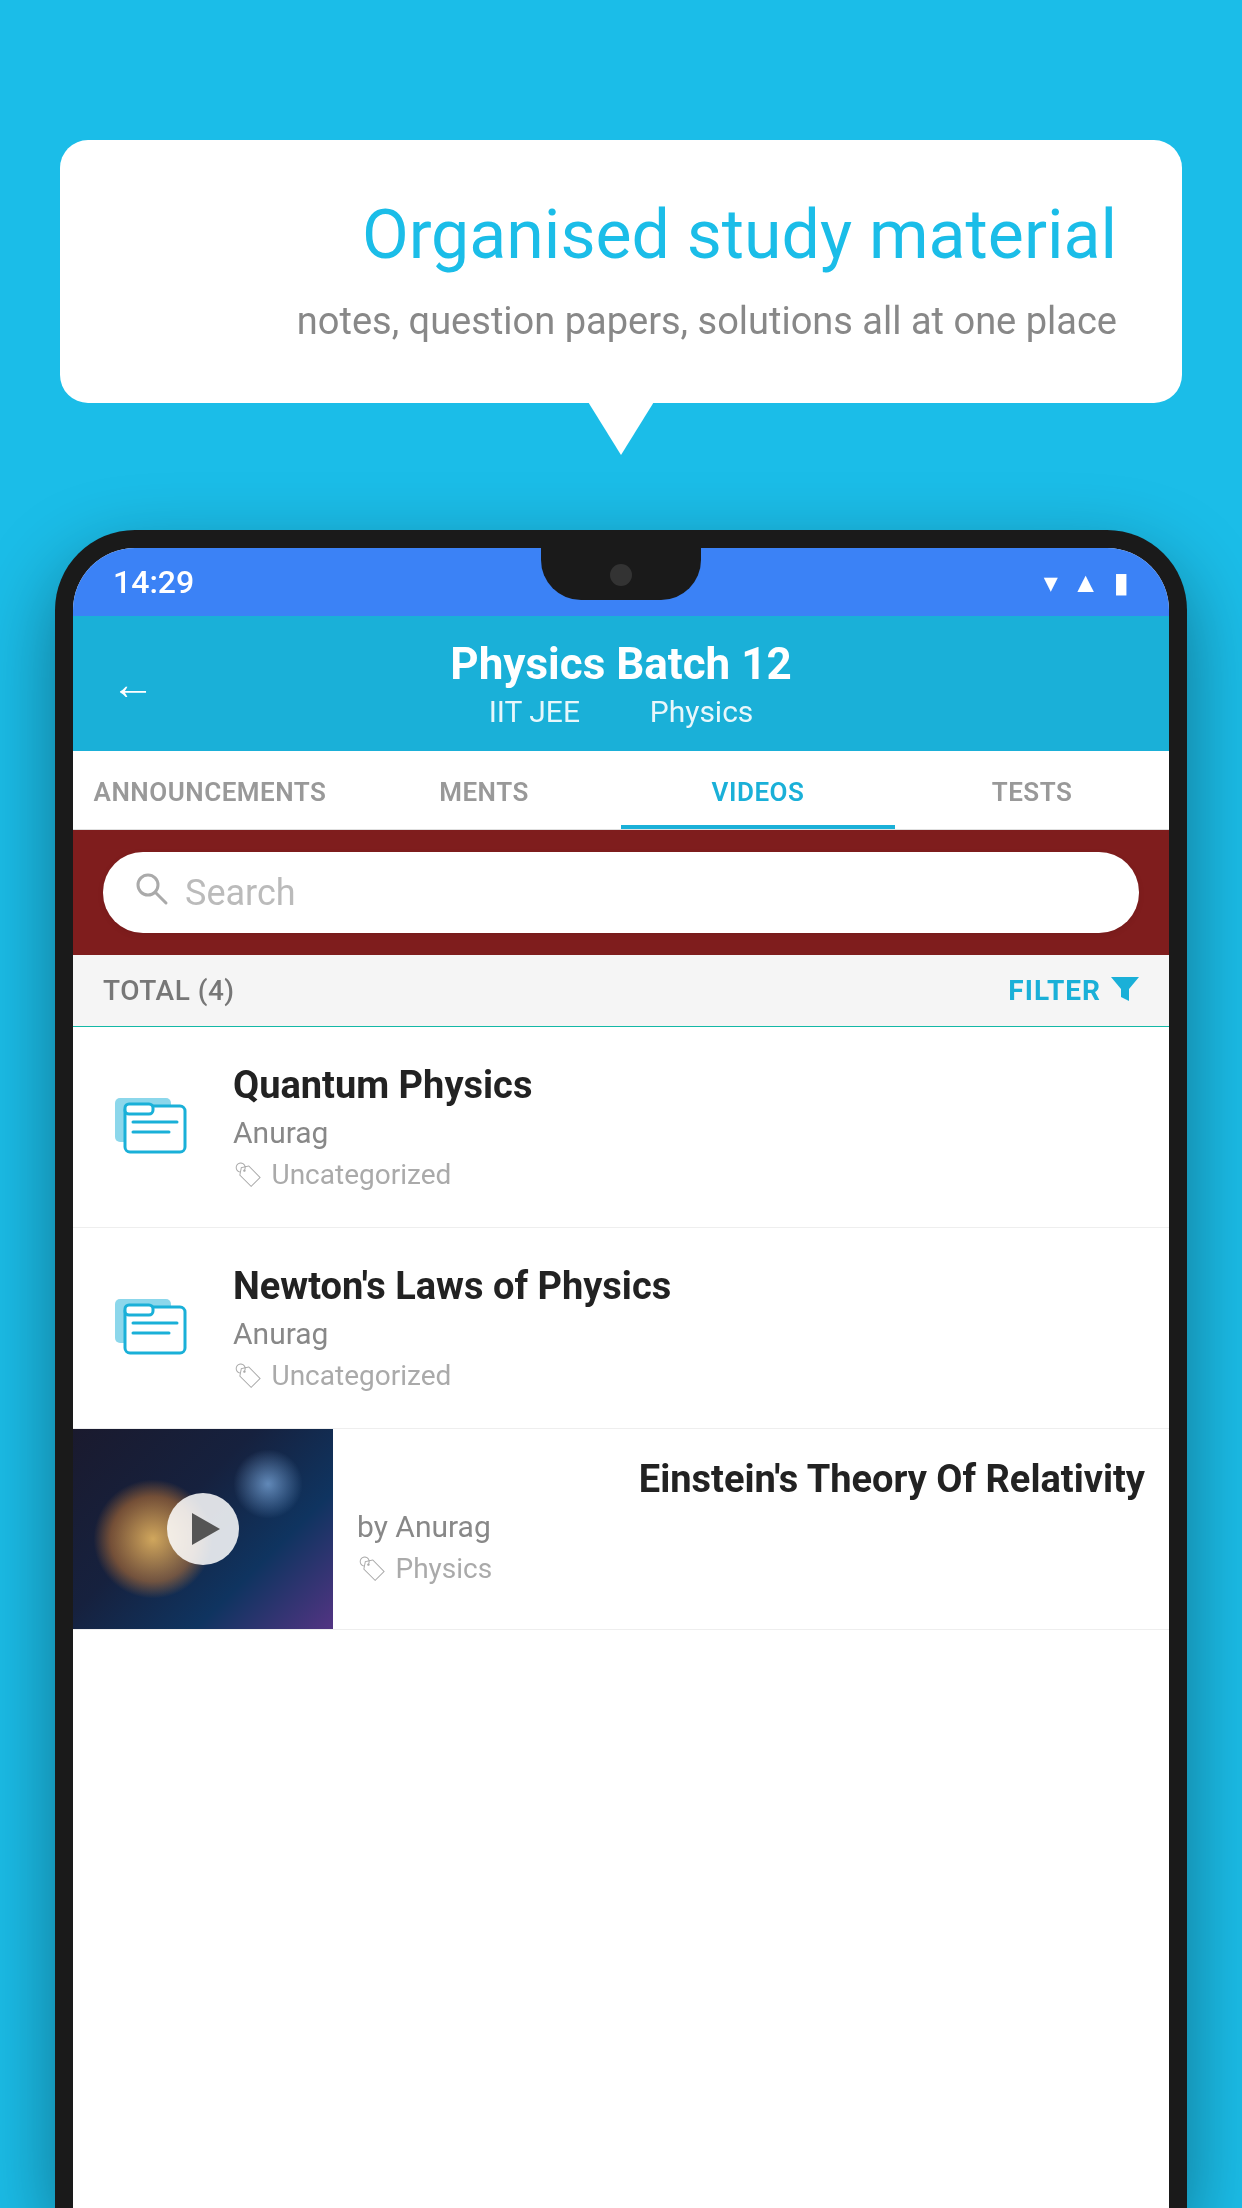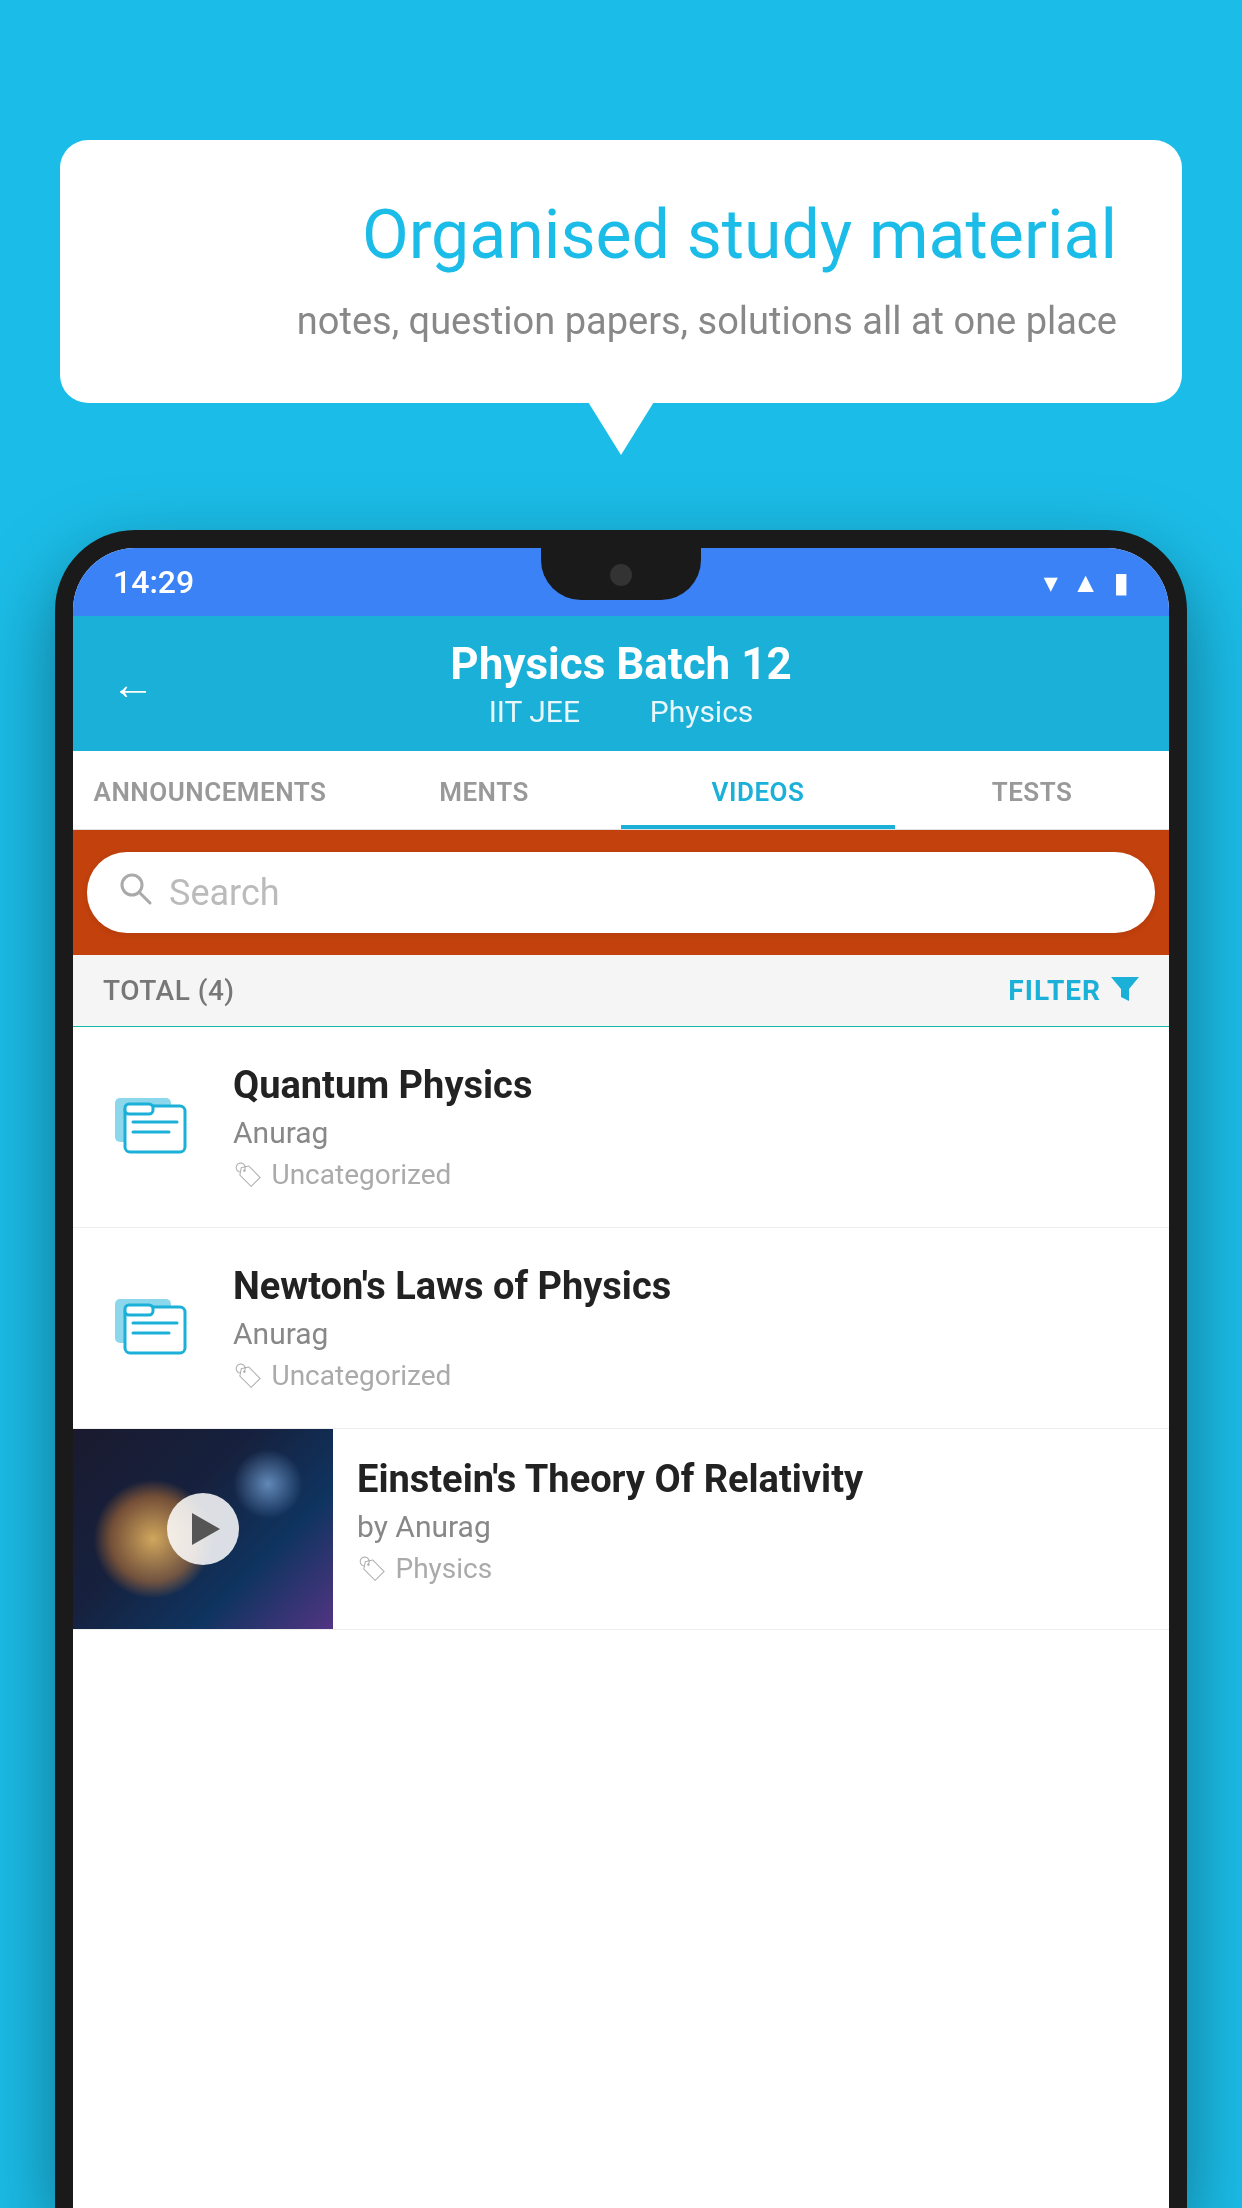--- a/index.html
+++ b/index.html
@@ -178,22 +178,22 @@
       position: absolute;
       bottom: 0;
       left: 0;
       right: 0;
       height: 4px;
       background: #1ab0d8;
     }
 
     
     .search-section {
-      background: #c2410c;
-      padding: 22px 14px;
+      background: #7f1d1d;
+      padding: 22px 30px;
     }
     .search-bar {
       background: white;
       border-radius: 40px;
       display: flex;
       align-items: center;
       padding: 18px 30px;
       gap: 16px;
       box-shadow: 0 2px 6px rgba(0,0,0,0.08);
     }
@@ -345,20 +345,21 @@
     }
     .video-info-last {
       flex: 1;
       padding: 28px 24px;
     }
     .video-title-last {
       font-size: 38px;
       font-weight: 700;
       color: #222;
       margin-bottom: 8px;
+      text-align: right;
     }
     .video-author-last {
       font-size: 30px;
       color: #888;
       margin-bottom: 8px;
     }
     .video-tag-last {
       display: flex;
       align-items: center;
       gap: 8px;

